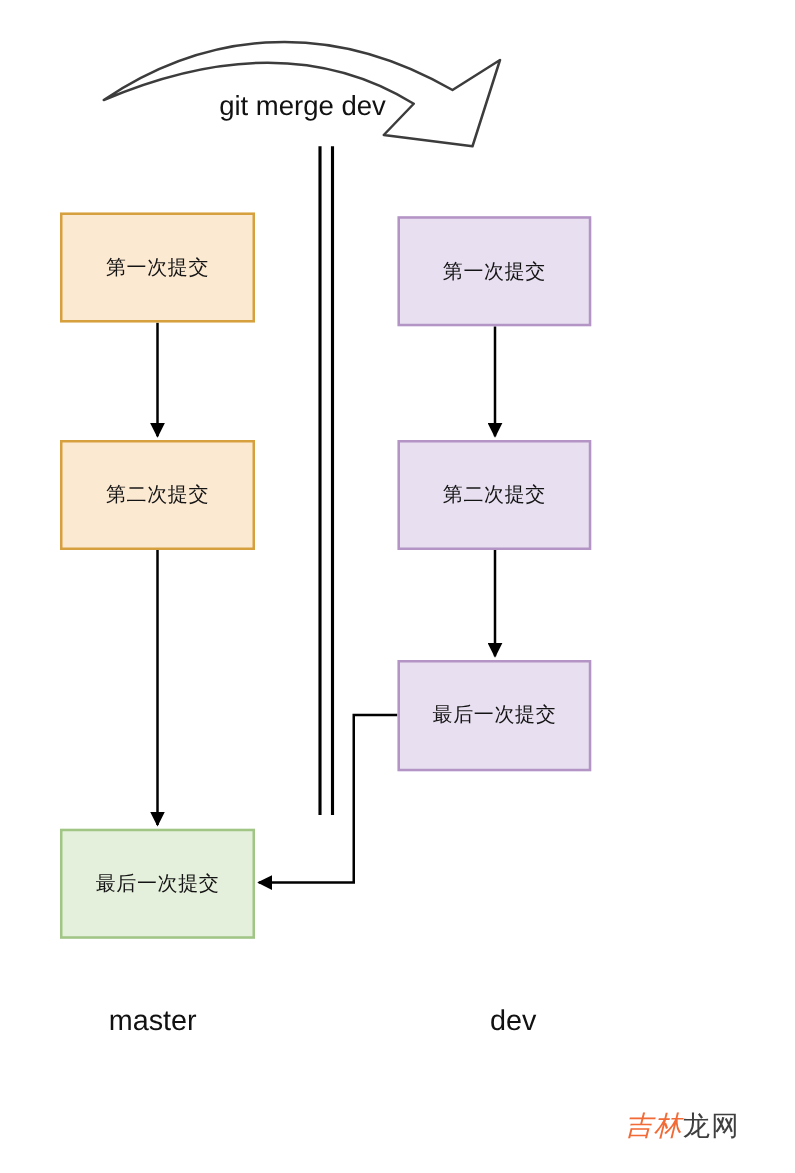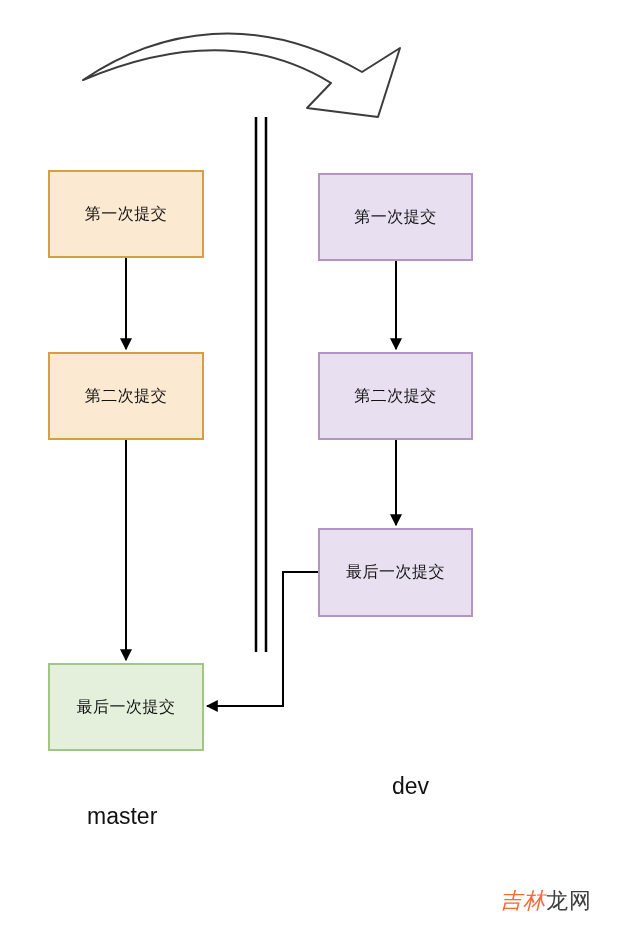--- a/index.html
+++ b/index.html
@@ -52,21 +52,21 @@
     font-size: 22px;
     color: #111111;
   }
   .branch-label {
     position: absolute;
     font-size: 23px;
     color: #111111;
     white-space: nowrap;
   }
   .label-master { left: 87px;  top: 803px; }
-  .label-dev    { left: 392px; top: 773px; text-align: right; }
+  .label-dev    { left: 392px; top: 803px; text-align: right; }
 
   .watermark {
     position: absolute;
     left: 500px; top: 886px;
     font-size: 22px;
     white-space: nowrap;
     letter-spacing: 1px;
   }
   .wm-accent { color: #F26A35; font-style: italic; }
   .wm-plain  { color: #3F3F3F; margin-top: 36px; }
@@ -92,20 +92,21 @@
 
     <line x1="126" y1="258" x2="126" y2="349" stroke="#000000" stroke-width="2" marker-end="url(#arrowhead)"></line>
     <line x1="126" y1="440" x2="126" y2="660" stroke="#000000" stroke-width="2" marker-end="url(#arrowhead)"></line>
 
     <line x1="396" y1="261" x2="396" y2="349" stroke="#000000" stroke-width="2" marker-end="url(#arrowhead)"></line>
     <line x1="396" y1="440" x2="396" y2="525" stroke="#000000" stroke-width="2" marker-end="url(#arrowhead)"></line>
 
     <path d="M 318 572 L 283 572 L 283 706 L 207 706" fill="none" stroke="#000000" stroke-width="2" marker-end="url(#arrowhead)"></path>
   </svg>
 
+  <div class="merge-label">git merge dev</div>
 
   <div class="commit-box box-orange pos-m1">
     <span>第一次提交</span>
   </div>
   <div class="commit-box box-orange pos-m2">
     <span>第二次提交</span>
   </div>
   <div class="commit-box box-green pos-mg">
     <span>最后一次提交</span>
   </div>

